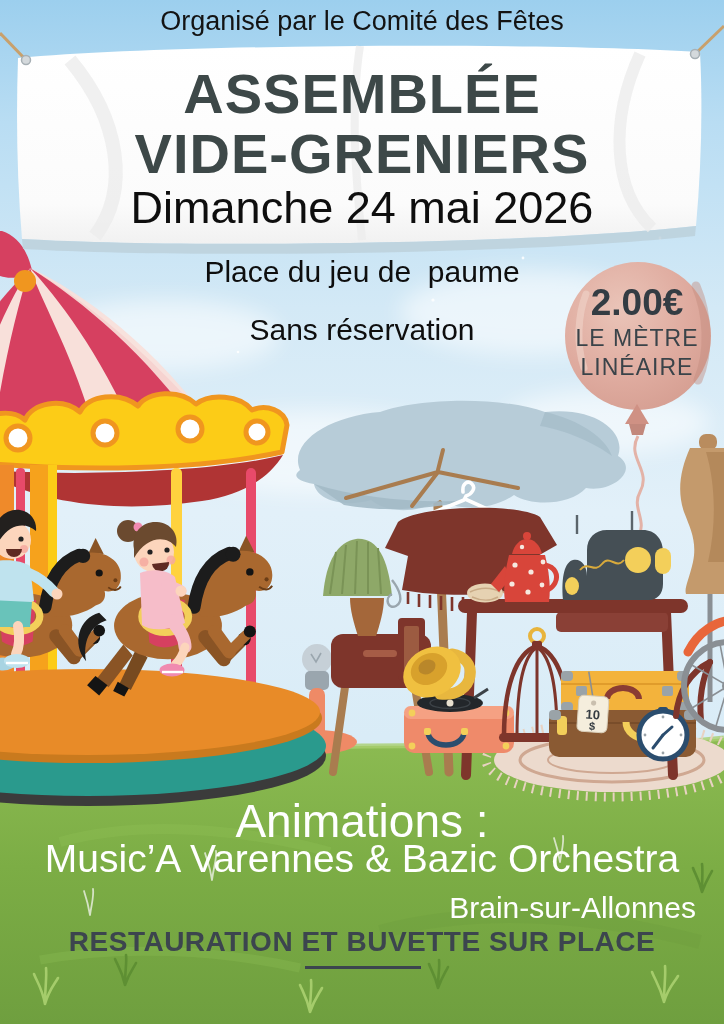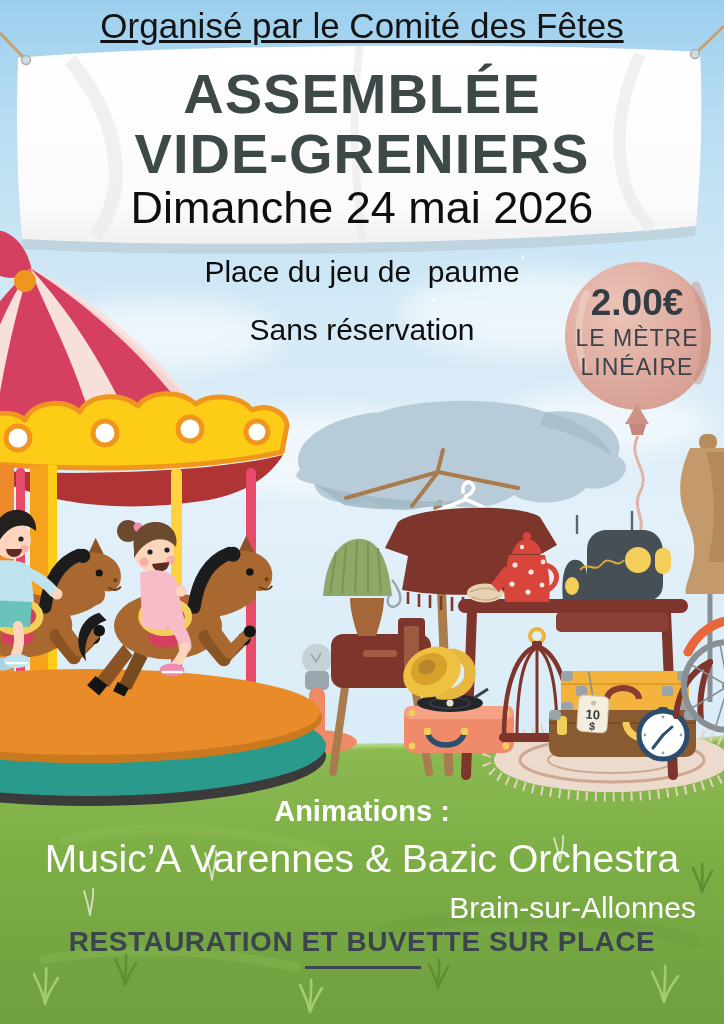--- a/index.html
+++ b/index.html
@@ -4,31 +4,31 @@
 <style>
   html,body{margin:0;padding:0;background:#777;}
   .poster{
     position:relative;width:724px;height:1024px;margin:0 auto;overflow:hidden;
     font-family:"Liberation Sans","DejaVu Sans",sans-serif;
     background:linear-gradient(180deg,#9ccfee 0%,#b9ddf3 12%,#d3e9f6 30%,#e2f0f9 50%,#d9ecf7 72%,#d4e9f5 100%);
   }
   .cloud{position:absolute;background:rgba(255,255,255,.55);border-radius:50%;filter:blur(11px);}
   .layer{position:absolute;left:0;top:0;}
   .txt{position:absolute;left:0;width:100%;text-align:center;line-height:1.1;}
-  #organizer{top:7px;font-size:35px;font-weight:500;color:#131313;text-decoration:underline;}
+  #organizer{top:7px;font-size:27px;font-weight:500;color:#131313;}
   #title1{top:63px;font-size:56px;font-weight:800;color:#3d4848;letter-spacing:1px;}
   #title2{top:123px;font-size:56px;font-weight:800;color:#3d4848;letter-spacing:1px;}
   #date{top:183px;font-size:45px;font-weight:400;color:#0e0e0e;}
   #location{top:255px;font-size:30px;color:#0e0e0e;white-space:pre;}
   #reservation{top:313px;font-size:30px;color:#0e0e0e;}
   .balloon-txt{position:absolute;left:563px;width:148px;text-align:center;}
   #bprice{top:282px;font-size:37px;font-weight:800;color:#333c43;text-align:center;}
   #bunit1{top:325px;font-size:23px;font-weight:500;letter-spacing:1px;color:#3a4349;}
   #bunit2{top:354px;font-size:23px;font-weight:500;letter-spacing:1px;color:#3a4349;}
-  #animations{top:796px;font-size:29px;font-weight:700;color:#fff;}
+  #animations{top:796px;font-size:46px;font-weight:400;color:#fff;}
   #bands{top:838px;font-size:39px;font-weight:500;color:#fff;}
   #town{top:891px;font-size:30px;font-weight:500;color:#fff;text-align:right;padding-right:28px;box-sizing:border-box;}
   #catering{top:927px;font-size:28px;font-weight:700;color:#3c454e;letter-spacing:.5px;}
   #divider{position:absolute;top:966px;left:305px;width:116px;height:2.5px;background:#3c454e;}
   #contact{top:974px;font-size:30px;font-weight:700;color:#39424b;}
   svg text{font-family:"Liberation Sans","DejaVu Sans",sans-serif;}
 </style>
 </head>
 <body>
 

